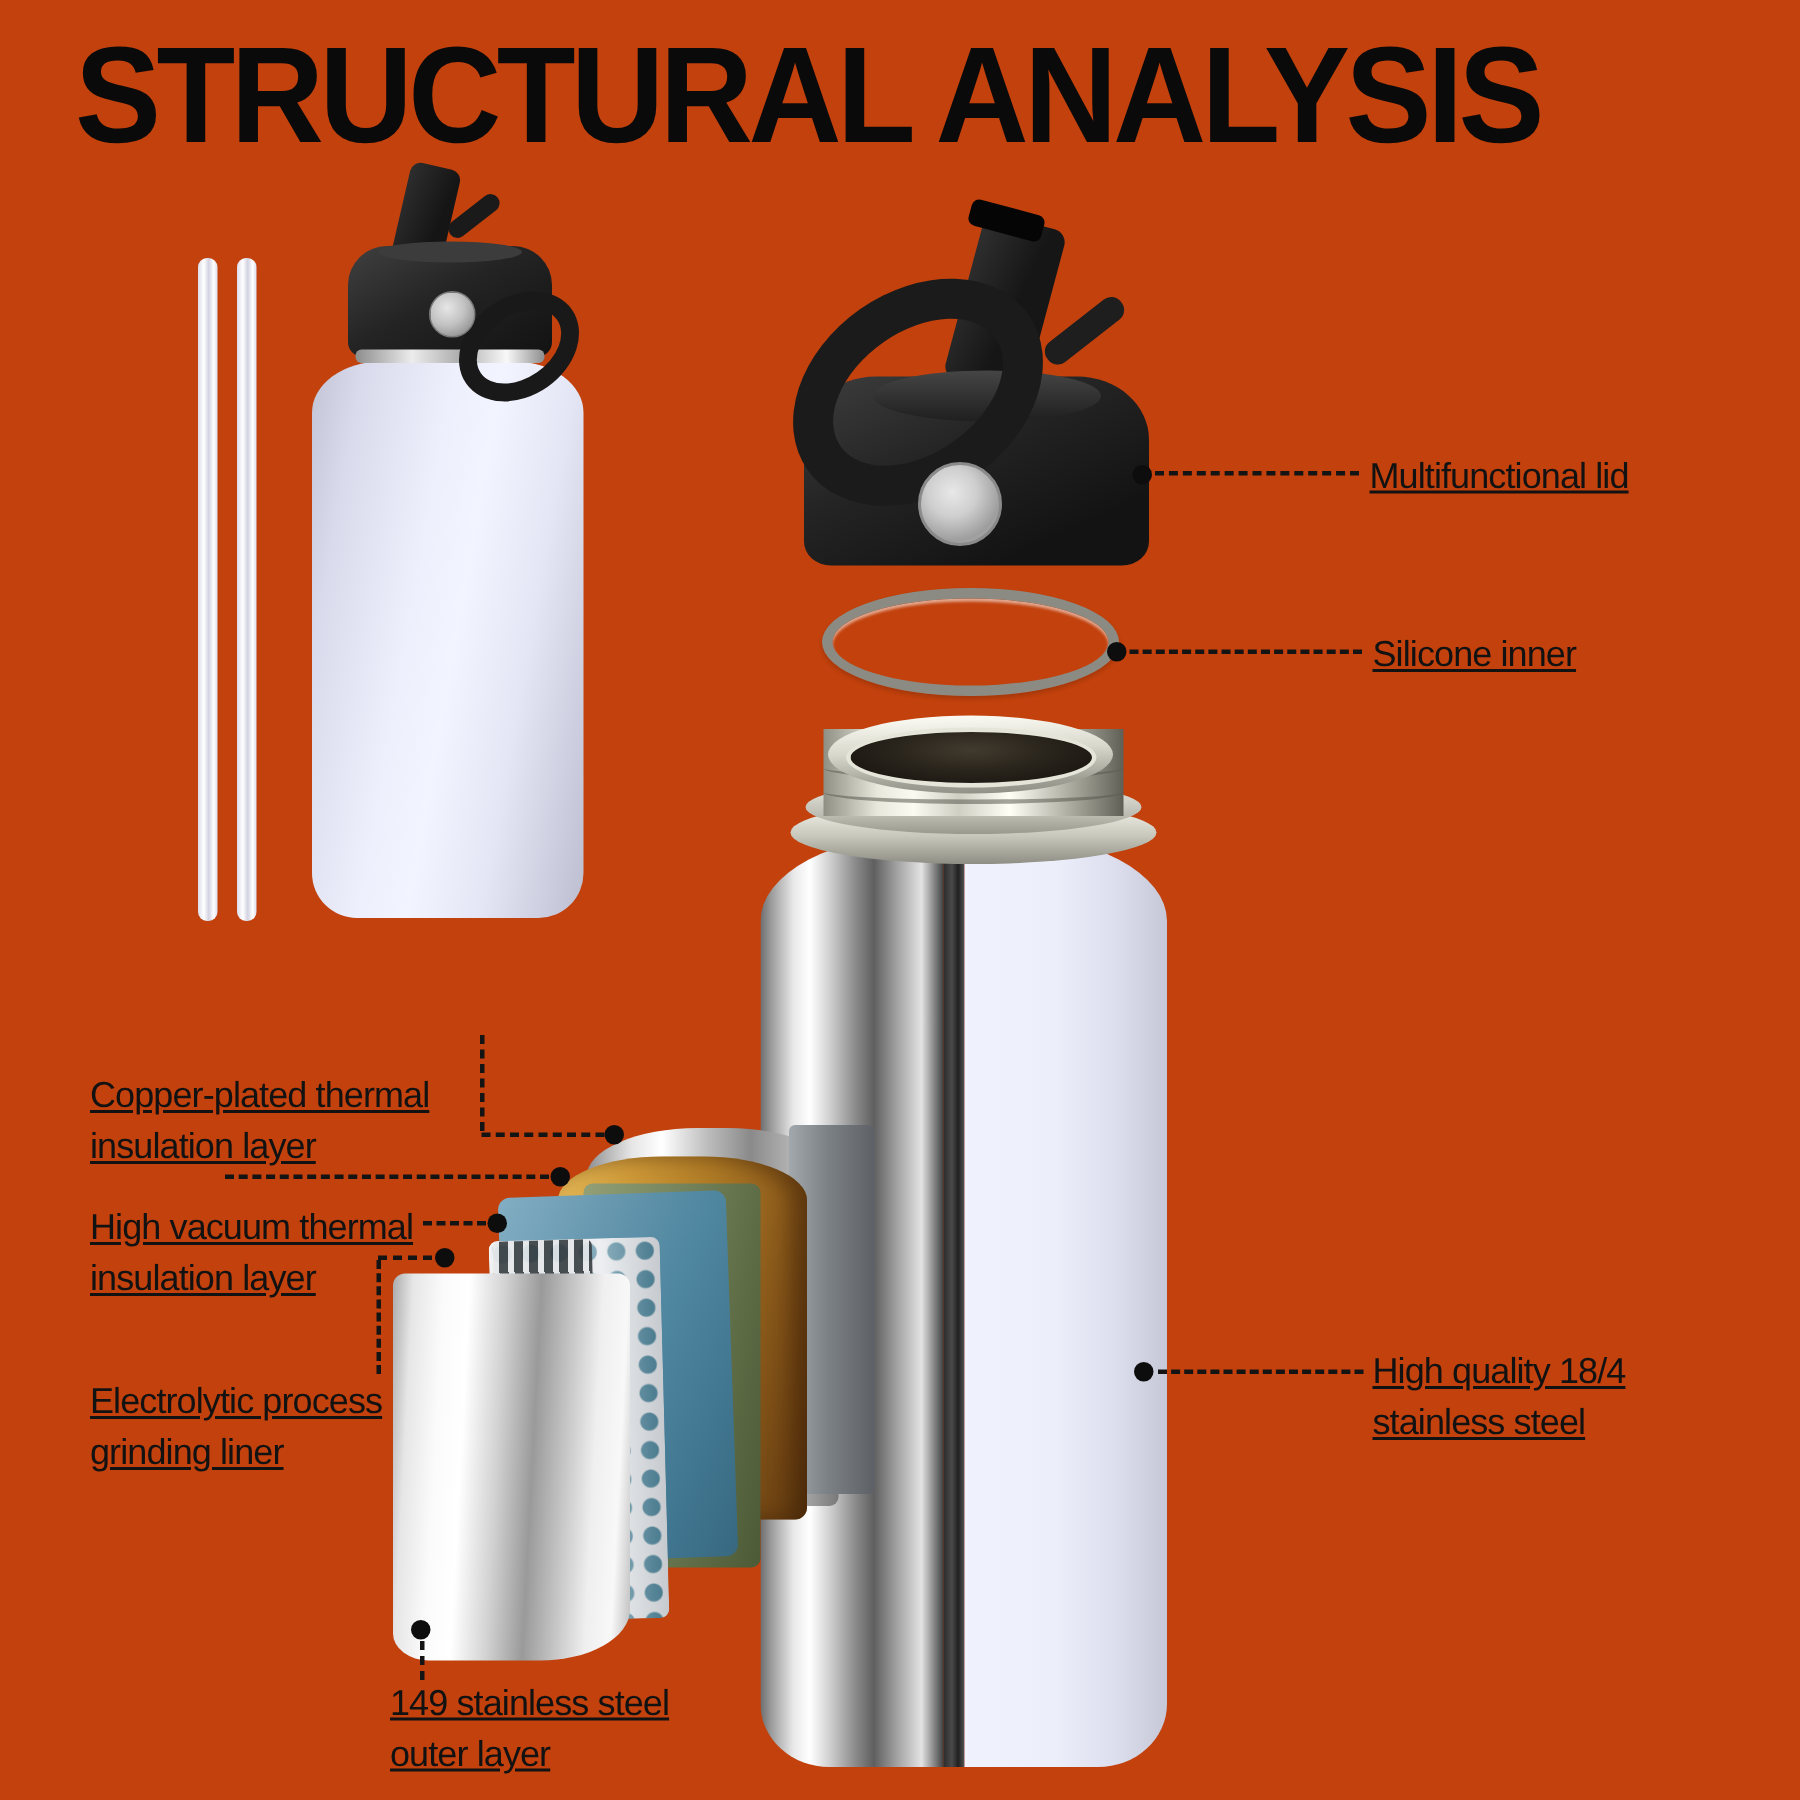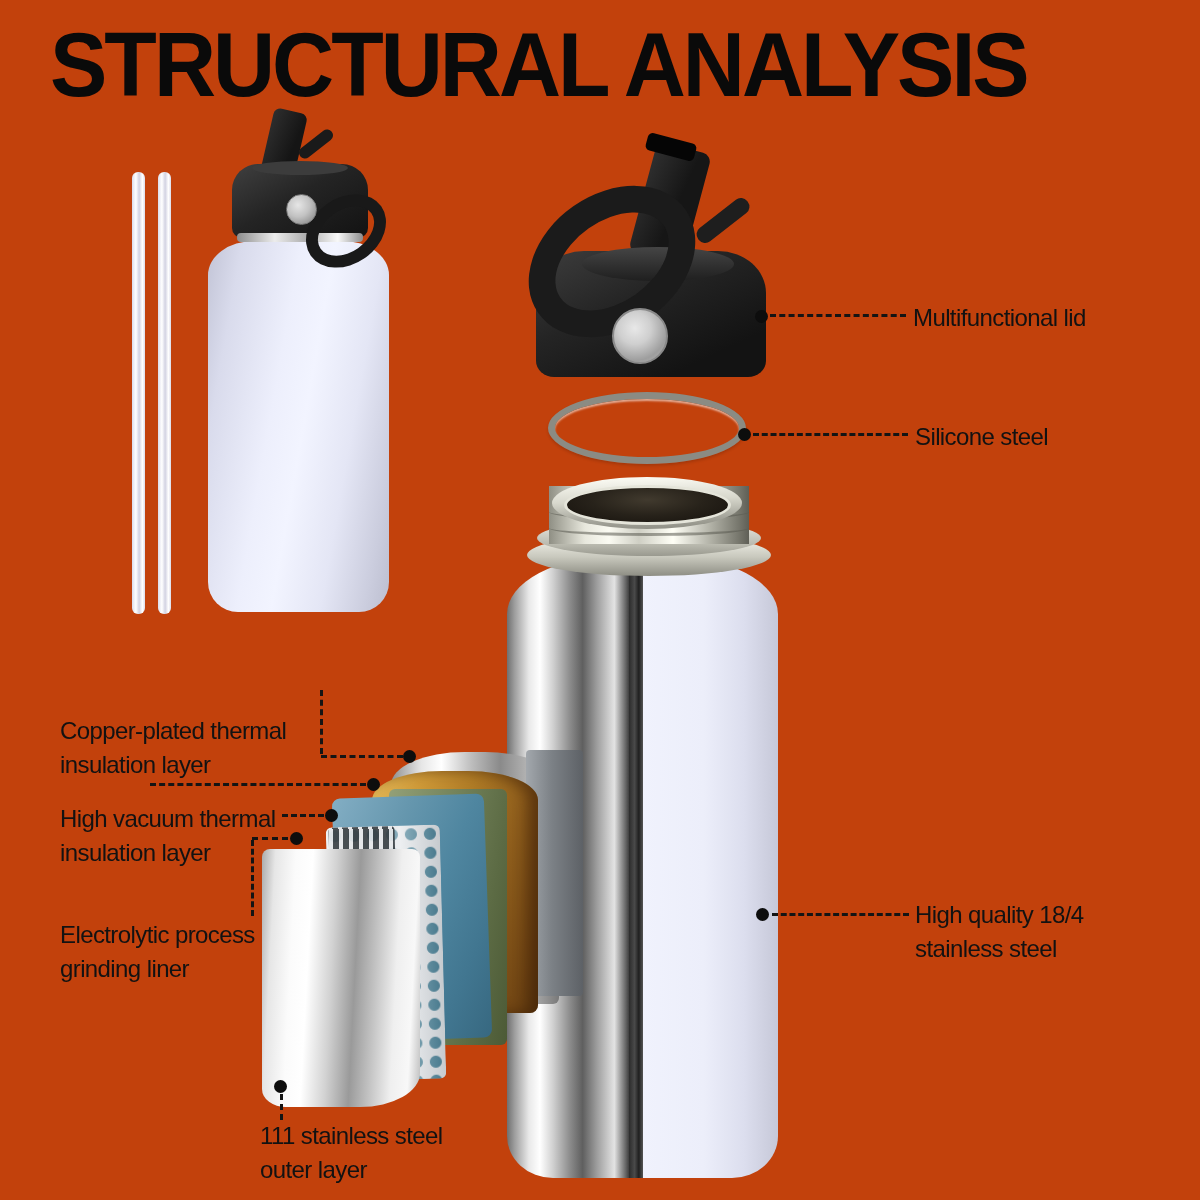--- a/index.html
+++ b/index.html
@@ -251,21 +251,21 @@
     border-radius: 4px;
     z-index: 14;
   }
   .ly-chrome {
     position: absolute; left: 262px; top: 849px; width: 158px; height: 258px;
     border-radius: 8px 8px 60px 24px / 8px 8px 34px 18px;
     background: linear-gradient(93deg,#ababab 0%,#e6e6e6 8%,#fbfbfb 20%,#ffffff 30%,#d2d2d2 44%,#9a9a9a 58%,#c4c4c4 70%,#efefef 82%,#f8f8f8 92%,#bdbdbd 100%);
     z-index: 15;
   }
 
-  .lbl { z-index: 31; }
+  .lbl { z-index: 31; text-decoration: underline; }
 </style>
 </head>
 <body>
 
 <div class="canvas">
 
   <div class="title">STRUCTURAL ANALYSIS</div>
 
   <div class="straw" style="left:132px"></div>
   <div class="straw" style="left:158px"></div>
@@ -319,21 +319,21 @@
     <div class="ly-mesh"></div>
     <div class="ly-chrome"></div>
   </div>
 
   <div class="dot" style="left:755px; top:310px"></div>
   <div class="dash-h" style="left:770px; top:314px; width:136px"></div>
   <div class="label lbl" style="left:913px; top:301px">Multifunctional lid</div>
 
   <div class="dot" style="left:738px; top:428px"></div>
   <div class="dash-h" style="left:753px; top:433px; width:155px"></div>
-  <div class="label lbl" style="left:915px; top:420px">Silicone steel</div>
+  <div class="label lbl" style="left:915px; top:420px">Silicone inner</div>
 
   <div class="dash-v" style="left:320px; top:690px; height:64px"></div>
   <div class="dash-h" style="left:321px; top:755px; width:82px"></div>
   <div class="dot" style="left:403px; top:750px"></div>
 
   <div class="label lbl" style="left:60px; top:714px">Copper-plated thermal
 insulation layer</div>
   <div class="dash-h" style="left:150px; top:783px; width:216px"></div>
   <div class="dot" style="left:367px; top:778px"></div>
 
@@ -343,21 +343,21 @@
   <div class="dot" style="left:325px; top:809px"></div>
 
   <div class="label lbl" style="left:60px; top:918px">Electrolytic process
 grinding liner</div>
   <div class="dash-v" style="left:251px; top:840px; height:76px"></div>
   <div class="dash-h" style="left:252px; top:837px; width:36px"></div>
   <div class="dot" style="left:290px; top:832px"></div>
 
   <div class="dot" style="left:274px; top:1080px"></div>
   <div class="dash-v" style="left:280px; top:1094px; height:26px"></div>
-  <div class="label lbl" style="left:260px; top:1119px">111 stainless steel
+  <div class="label lbl" style="left:260px; top:1119px">149 stainless steel
 outer layer</div>
 
   <div class="dot" style="left:756px; top:908px"></div>
   <div class="dash-h" style="left:772px; top:913px; width:137px"></div>
   <div class="label lbl" style="left:915px; top:898px">High quality 18/4
 stainless steel</div>
 
 </div>
 
 </body></html>

